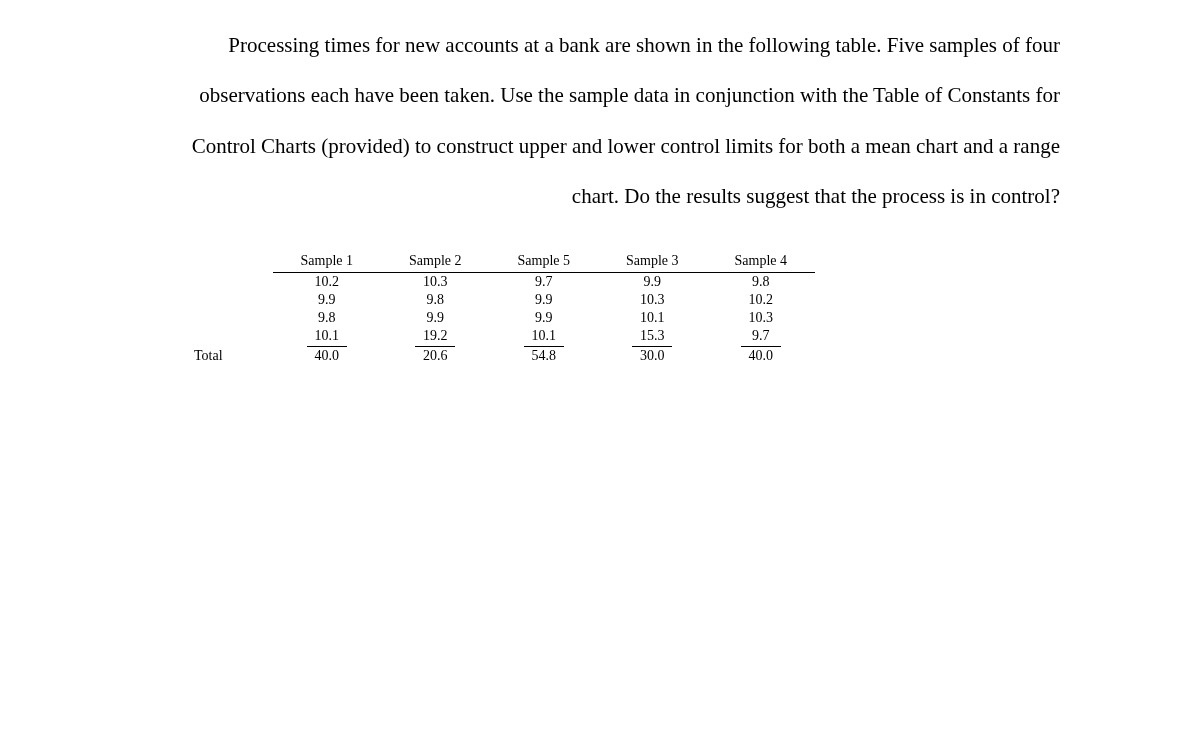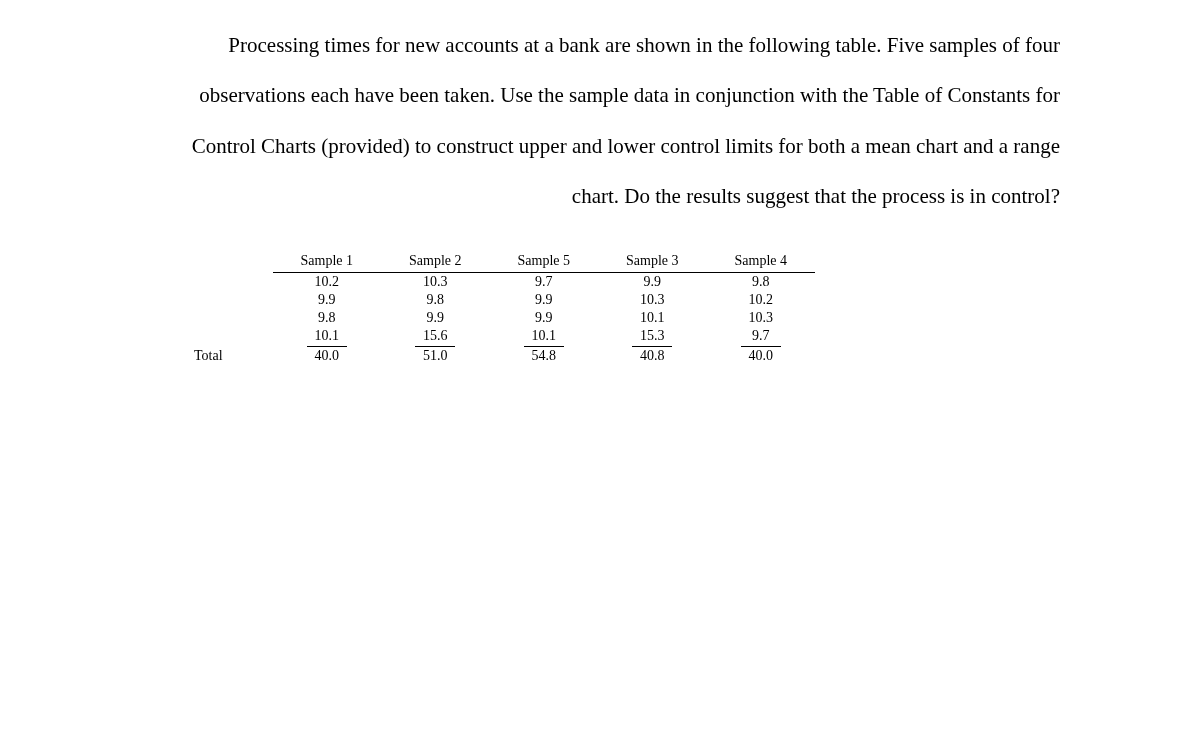--- a/index.html
+++ b/index.html
@@ -93,28 +93,28 @@
         <td class="label-col"></td>
         <td>9.8</td>
         <td>9.9</td>
         <td>9.9</td>
         <td>10.1</td>
         <td>10.3</td>
       </tr>
       <tr>
         <td class="label-col"></td>
         <td><span class="last-obs">10.1</span></td>
-        <td><span class="last-obs">15.6</span></td>
+        <td><span class="last-obs">19.2</span></td>
         <td><span class="last-obs">10.1</span></td>
         <td><span class="last-obs">15.3</span></td>
         <td><span class="last-obs">9.7</span></td>
       </tr>
       <tr class="total-row">
         <td class="label-col">Total</td>
         <td>40.0</td>
-        <td>51.0</td>
+        <td>20.6</td>
         <td>54.8</td>
-        <td>40.8</td>
+        <td>30.0</td>
         <td>40.0</td>
       </tr>
     </tbody>
   </table>
 </div>
 
 </body></html>

